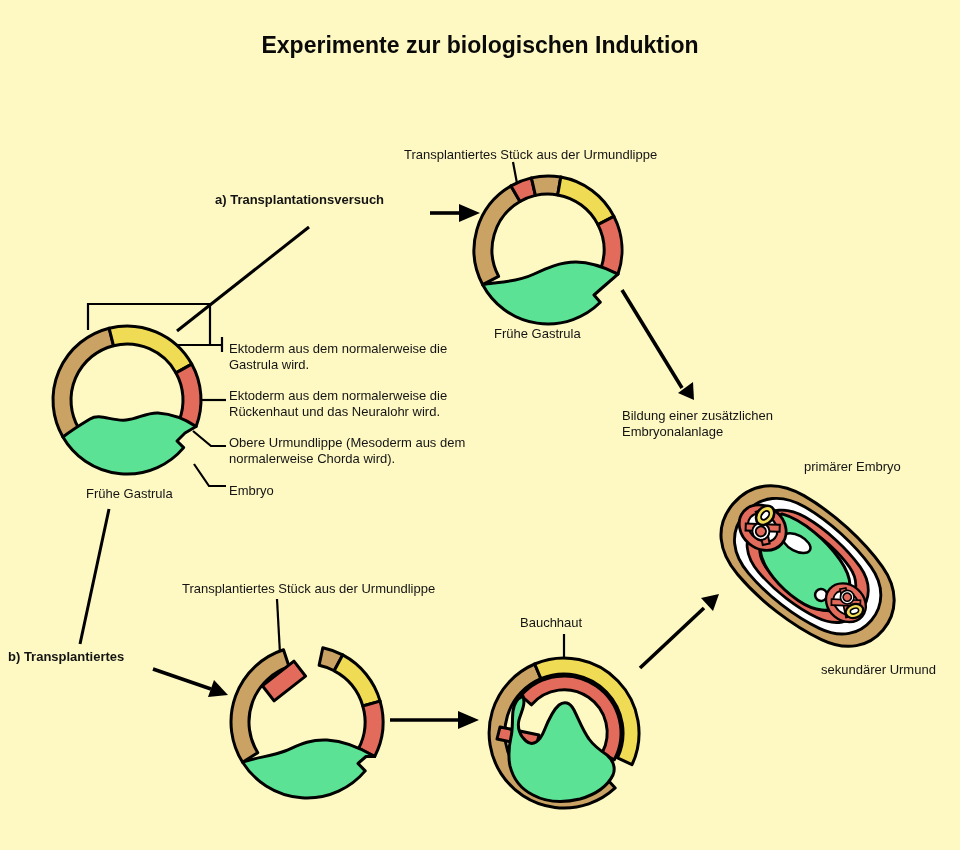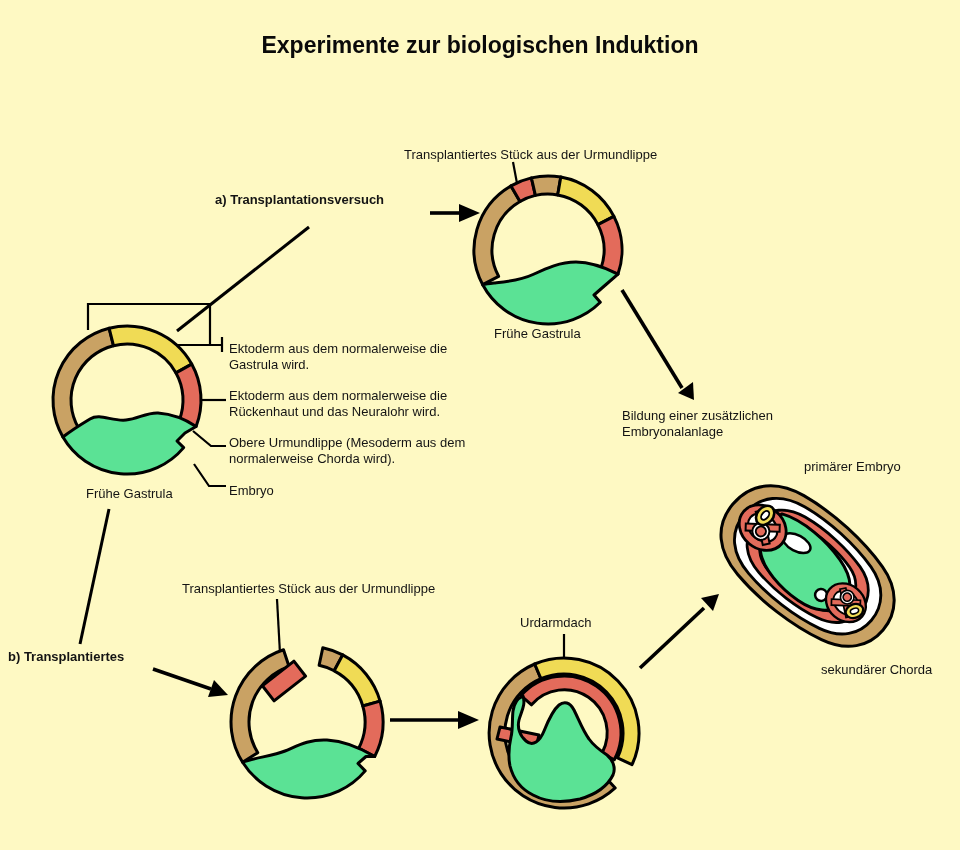--- a/index.html
+++ b/index.html
@@ -163,18 +163,18 @@
   <div class="lbl" style="left:622px;top:408px;width:190px;">Bildung einer zusätzlichen Embryonalanlage</div>
 
   <div class="lbl one" style="left:74px;top:486px;margin-left:12px;">Frühe Gastrula</div>
   <div class="lbl" style="left:229px;top:341px;width:270px;">Ektoderm aus dem normalerweise die Gastrula wird.</div>
   <div class="lbl" style="left:229px;top:435px;width:272px;">Obere Urmundlippe (Mesoderm aus dem normalerweise Chorda wird).</div>
   <div class="lbl" style="left:229px;top:388px;width:270px;">Ektoderm aus dem normalerweise die Rückenhaut und das Neuralohr wird.</div>
   <div class="lbl one" style="left:229px;top:483px;">Embryo</div>
 
   <div class="lbl one bold" style="left:8px;top:649px;">b) Transplantiertes</div>
   <div class="lbl one" style="left:182px;top:581px;">Transplantiertes Stück aus der Urmundlippe</div>
-  <div class="lbl one" style="left:520px;top:615px;">Urdarmdach</div>
+  <div class="lbl one" style="left:520px;top:615px;">Bauchhaut</div>
 
   <div class="lbl one" style="left:804px;top:459px;">primärer Embryo</div>
-  <div class="lbl one" style="left:821px;top:662px;">sekundärer Chorda</div>
+  <div class="lbl one" style="left:821px;top:662px;">sekundärer Urmund</div>
 
 </div>
 
 </body></html>

